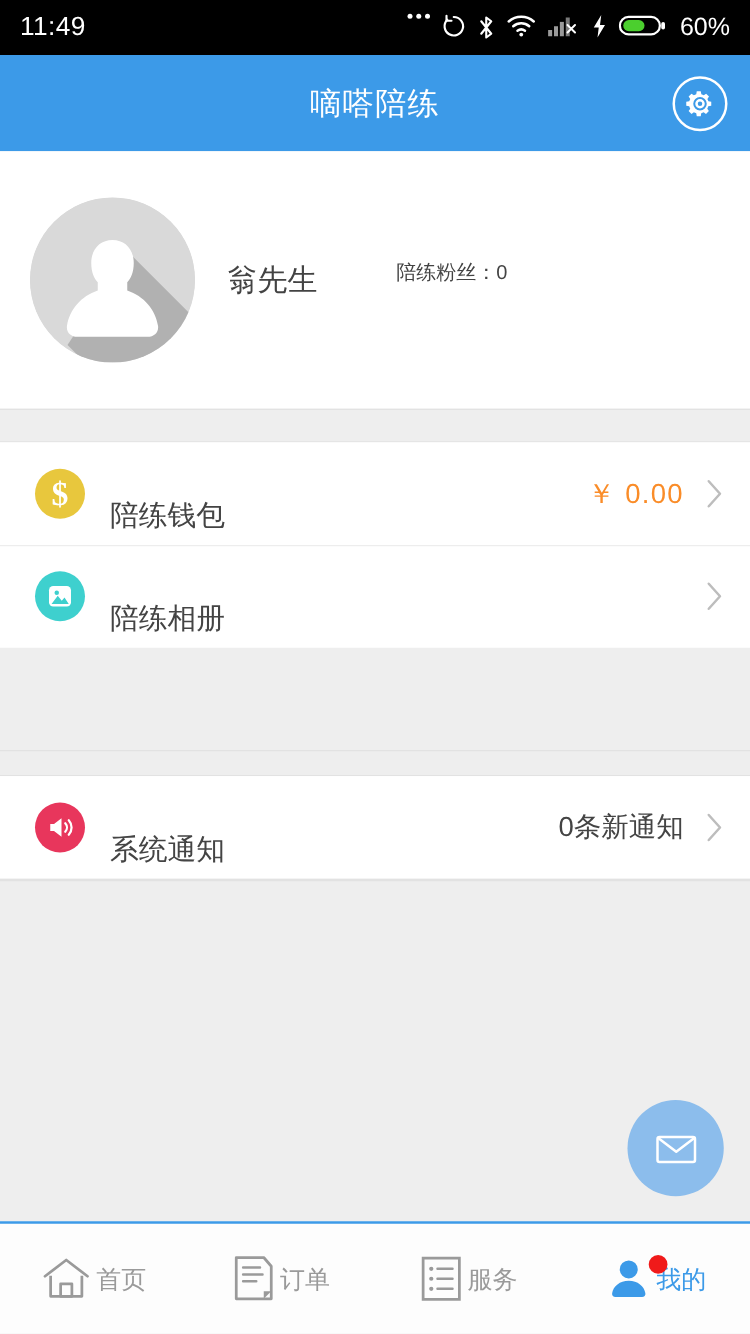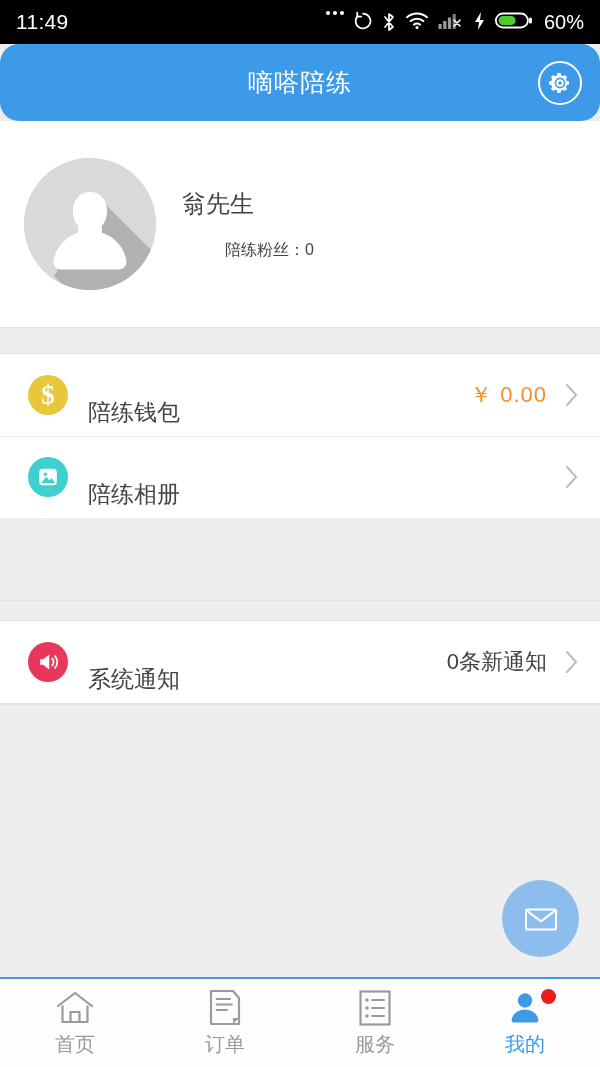--- a/index.html
+++ b/index.html
@@ -65,21 +65,20 @@
   
   .header {
     position: absolute;
     left: 0; top: 44px;
     width: 600px;
     height: 77px;
     background: #3c9ae8;
     display: flex;
     align-items: center;
     justify-content: center;
-    border-radius: 19px;
   }
   .header-title {
     font-size: 25px;
     color: #ffffff;
     letter-spacing: 1px;
   }
   .header-gear {
     position: absolute;
     right: 18px;
     top: 50%;
@@ -110,21 +109,21 @@
     height: 132px;
     margin-left: 24px;
     border-radius: 50%;
     background: #d9d9d9;
     overflow: hidden;
     flex: none;
   }
   .profile-text {
     margin-left: 26px;
     display: flex;
-    flex-direction: column;
+    flex-direction: row;
     gap: 20px;
   }
   .profile-name {
     font-size: 24px;
     color: #434343;
   }
   .profile-fans {
     font-size: 16px;
     color: #434343;
     margin-left: 43px;
@@ -227,21 +226,21 @@
     width: 600px;
     height: 90px;
     background: #fdfdfd;
     border-top: 2px solid #3c9ae8;
     display: flex;
     box-sizing: border-box;
   }
   .tab {
     flex: 1;
     display: flex;
-    flex-direction: column;
+    flex-direction: row;
     align-items: center;
     justify-content: center;
     gap: 4px;
     position: relative;
   }
   .tab-icon {
     position: relative;
     height: 38px;
     display: flex;
     align-items: center;

